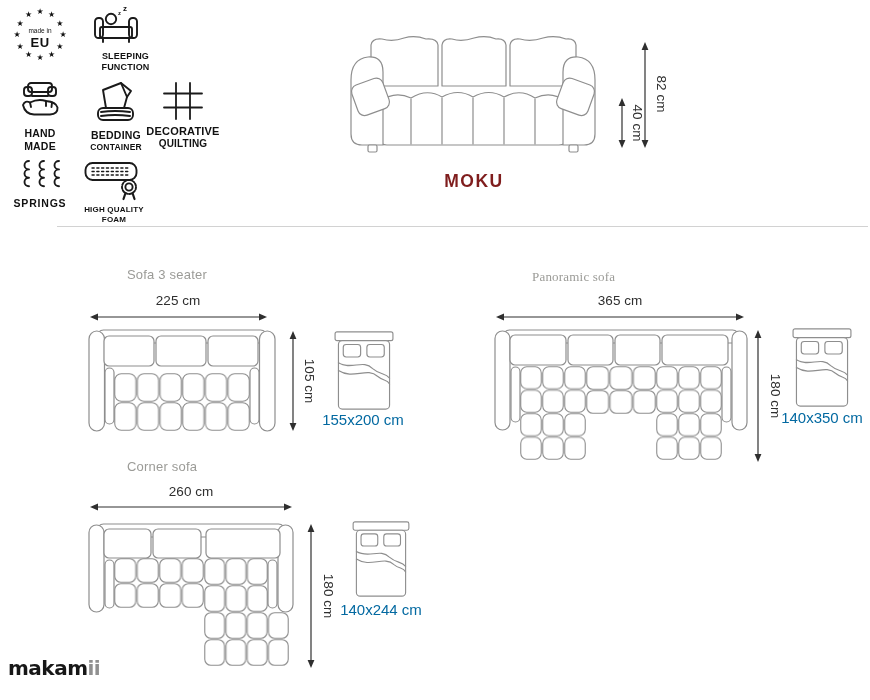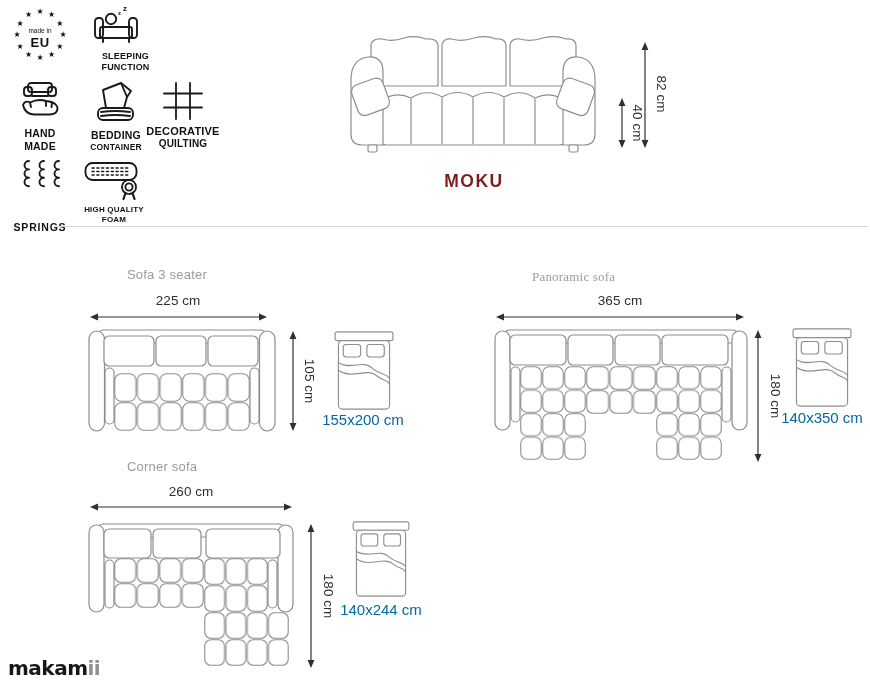--- a/index.html
+++ b/index.html
@@ -6,21 +6,21 @@
   #sheet{position:relative;width:870px;height:700px;background:#fff;overflow:hidden;
          font-family:"Liberation Sans",sans-serif;}
   
   .feature{position:absolute;display:flex;flex-direction:column;align-items:center;}
   .p1{left:6px;top:6px;width:68px;}
   .p2{left:78px;top:4px;width:76px;}
   .p3{left:148px;top:6px;width:70px;}
   .p4{left:6px;top:80px;width:68px;}
   .p5{left:76px;top:80px;width:80px;}
   .p6{left:148px;top:80px;width:70px;}
-  .p7{left:6px;top:156px;width:68px;gap:24px;}
+  .p7{left:6px;top:156px;width:68px;}
   .p8{left:70px;top:156px;width:88px;}
   .fic{stroke:#1a1a1a;fill:none;stroke-width:1.9;stroke-linecap:round;stroke-linejoin:round;}
   .fic text{fill:#111;stroke:none;font-family:"Liberation Sans",sans-serif;}
   .flabel{margin-top:3px;text-align:center;font-weight:700;color:#111;line-height:1.22;letter-spacing:.2px;}
   .flabel span{display:block;}
   .f-sleeping span{font-size:9px;margin-left:19px;}
   .f-easy .l1{font-size:11.5px;letter-spacing:.6px;}
   .f-easy .l2{font-size:8px;}
   .f-hand span{font-size:10.5px;}
   .f-bedding .l1{font-size:10.5px;}

